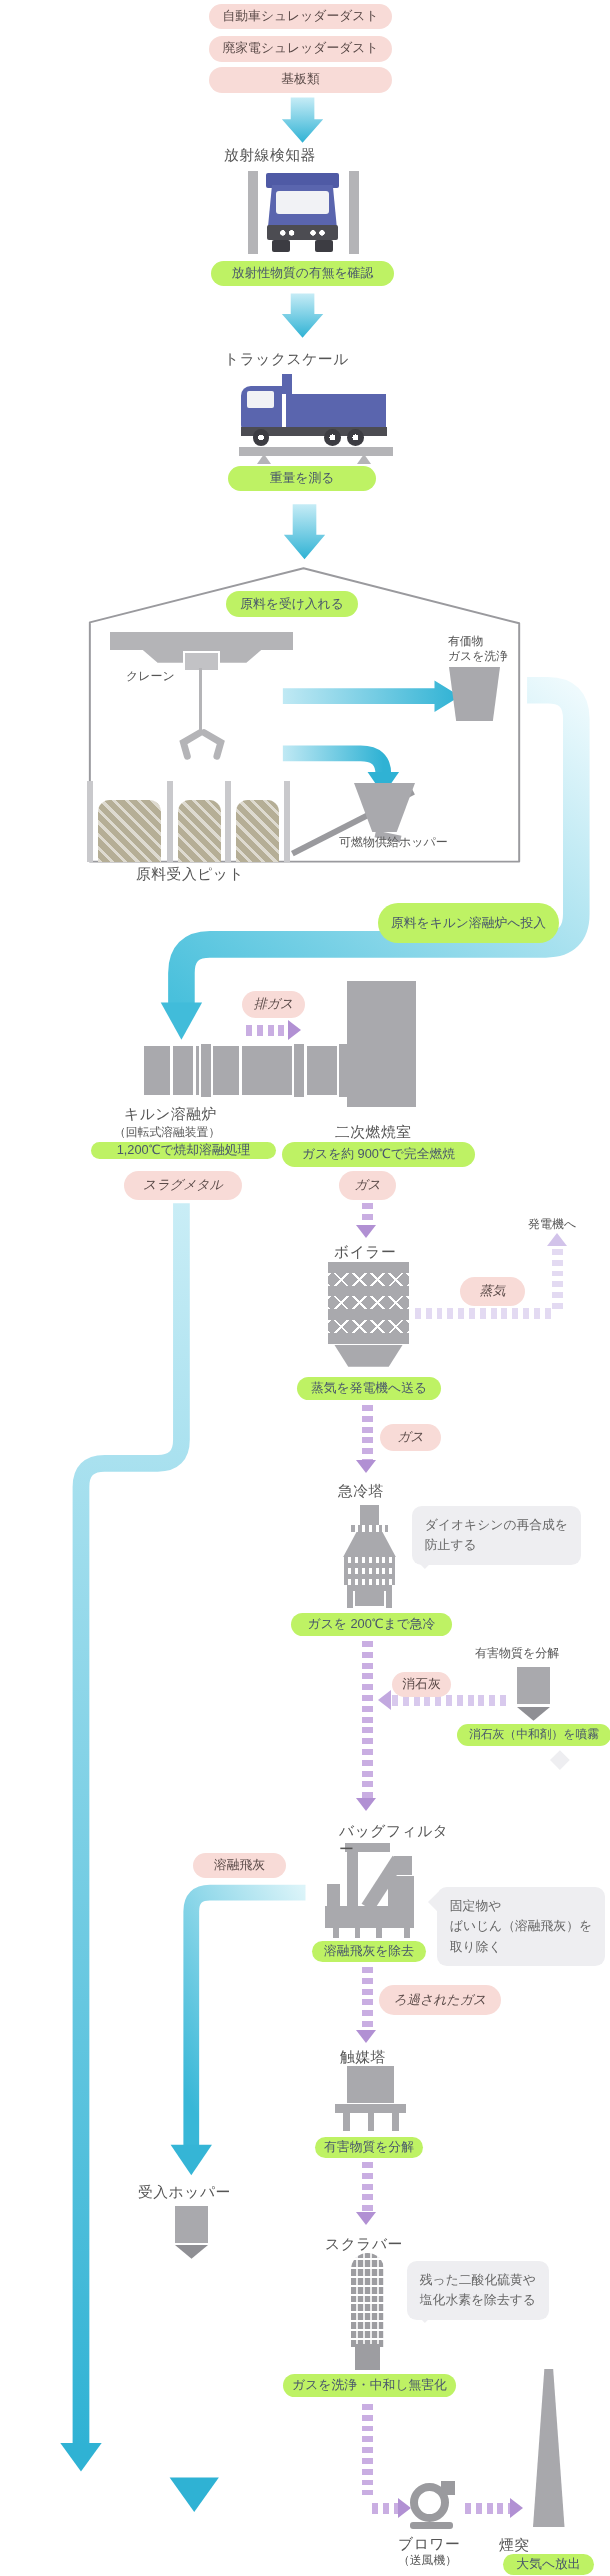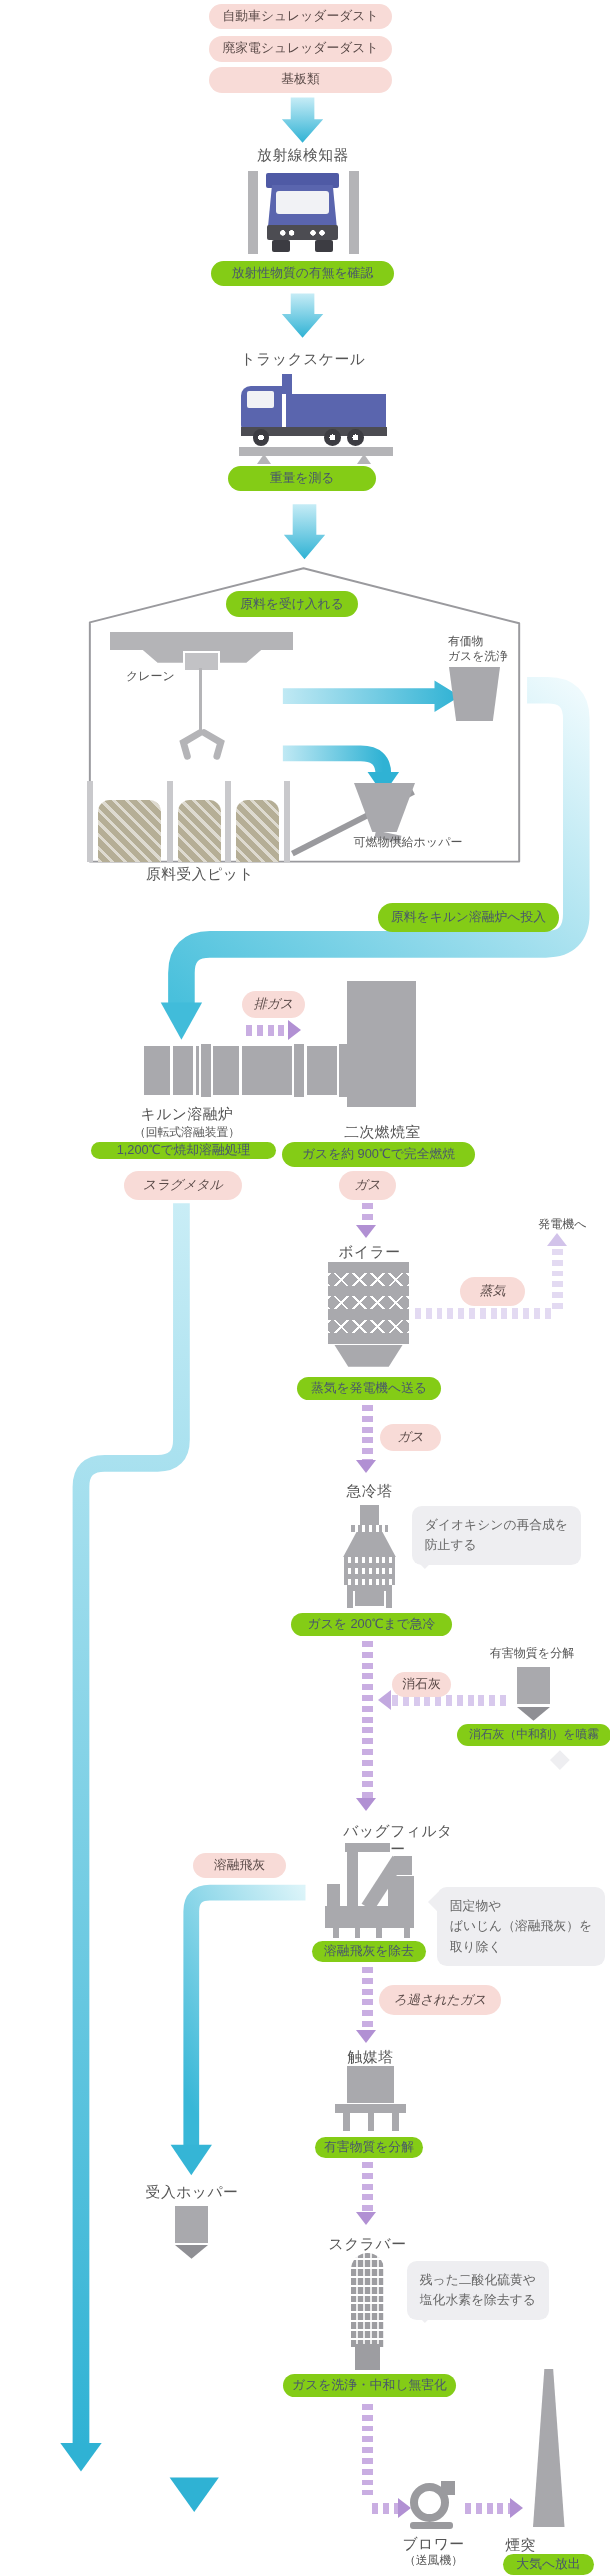--- a/index.html
+++ b/index.html
@@ -1,28 +1,28 @@
 <!DOCTYPE html>
 <html><head>
 <meta charset="utf-8">
 <style>
   html,body{margin:0;padding:0;background:#fff;}
   #canvas{position:relative;width:611px;height:2576px;background:#fff;overflow:hidden;
           font-family:"Liberation Sans",sans-serif;}
   .abs{position:absolute;}
   svg.flow{position:absolute;left:0;top:0;z-index:1;}
-  .lbl{position:absolute;color:#555;text-align:center;white-space:pre-line;z-index:4;
+  .lbl{position:absolute;color:#555;white-space:pre-line;z-index:4;
        font-size:14.8px;letter-spacing:0.5px;line-height:1.25;}
   .sm{font-size:12px;letter-spacing:0;}
   .xs{font-size:11.8px;letter-spacing:0;}
   .left{text-align:left;}
   .pill{position:absolute;display:flex;align-items:center;justify-content:center;
         border-radius:97px;font-size:12.8px;color:#5a4a48;z-index:4;white-space:nowrap;}
   .pink{background:#f8dbd7;}
-  .blue{background:#84cc16;color:#49576b;text-align:right;}
+  .blue{background:#bef264;color:#49576b;text-align:right;}
   .f14{font-size:13px;font-style:italic;}
   .f12{font-size:11.8px;}
   .bubble{position:absolute;background:#eeeef1;border-radius:9.8px;color:#666;
           font-size:12.8px;line-height:1.6;padding:8.9px 12.8px;white-space:pre-line;z-index:4;}
   .tail{position:absolute;width:13.8px;height:13.8px;background:#eeeef1;z-index:4;transform:rotate(45deg);}
   .eq{position:absolute;background:#a9a9ad;z-index:3;}
   .lt{background:#b4b4b7;}
   .dash-v{position:absolute;width:10.8px;z-index:2;
           background:repeating-linear-gradient(180deg,var(--c) 0 5.9px,transparent 5.9px 10.8px);}
   .dash-h{position:absolute;height:10.8px;z-index:2;
@@ -158,21 +158,21 @@
 
   <div class="post" style="left:87px;top:781px;width:5.9px;height:81px"></div>
   <div class="post" style="left:167px;top:781px;width:5.9px;height:81px"></div>
   <div class="post" style="left:225px;top:781px;width:5.9px;height:81px"></div>
   <div class="post" style="left:284px;top:781px;width:5.9px;height:81px"></div>
   <div class="mound" style="left:98px;top:800px;width:63px;height:62px"></div>
   <div class="mound" style="left:178px;top:800px;width:43px;height:62px"></div>
   <div class="mound" style="left:236px;top:800px;width:43px;height:62px"></div>
   <div class="lbl" style="left:136px;top:865px;width:128px">原料受入ピット</div>
 
-  <div class="pill blue" style="left:378px;top:903px;width:181px;height:29px">原料をキルン溶融炉へ投入</div>
+  <div class="pill blue" style="left:378px;top:903px;width:181px;height:40px">原料をキルン溶融炉へ投入</div>
 
   <div class="pill pink f14" style="left:242px;top:991px;width:63px;height:26.6px">排ガス</div>
   <div class="dash-h" style="left:246px;top:1025px;width:41px;--c:#c9aee2"></div>
   <div class="head-r" style="left:288px;top:1020px;--c:#b190d3"></div>
 
   <div class="abs" style="left:144px;top:1044px;width:205px;height:53px;z-index:3">
     <div class="abs" style="left:0;top:2px;width:205px;height:49px;background:#a9a9ad"></div>
     <div class="abs" style="left:25.6px;top:2px;width:3px;height:49px;background:#fff"></div>
     <div class="abs" style="left:49px;top:2px;width:3px;height:49px;background:#fff"></div>
     <div class="abs" style="left:95px;top:2px;width:3px;height:49px;background:#fff"></div>

